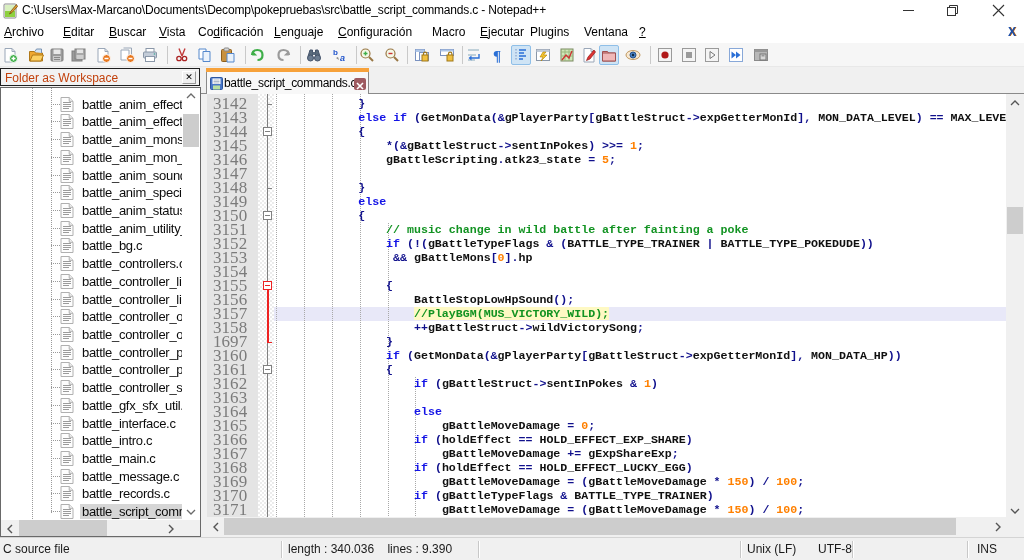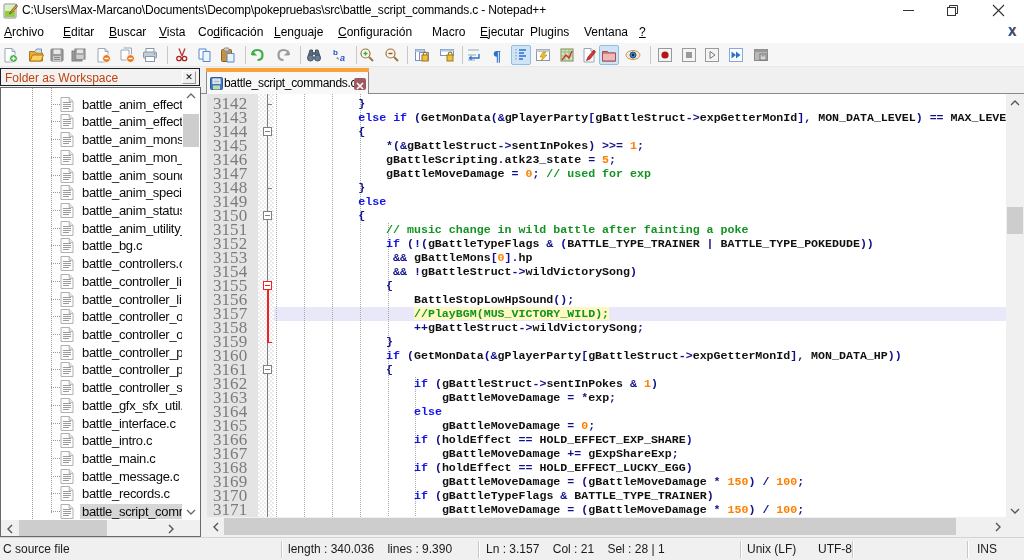--- a/index.html
+++ b/index.html
@@ -584,53 +584,50 @@
 <div class="crow" style="left:151.3px;top:2.5px"><span class="o">}</span></div>
 <div class="lnum" style="top:2.5px">3142</div>
 <div class="crow" style="left:151.3px;top:16.5px"><span class="k">else</span><span class="p"> </span><span class="k">if</span><span class="p"> </span><span class="o">(</span><span class="p">GetMonData</span><span class="o">(&amp;</span><span class="p">gPlayerParty</span><span class="o">[</span><span class="p">gBattleStruct</span><span class="o">-&gt;</span><span class="p">expGetterMonId</span><span class="o">],</span><span class="p"> MON_DATA_LEVEL</span><span class="o">)</span><span class="p"> </span><span class="o">==</span><span class="p"> MAX_LEVEL</span></div>
 <div class="lnum" style="top:16.5px">3143</div>
 <div class="crow" style="left:151.3px;top:30.5px"><span class="o">{</span></div>
 <div class="lnum" style="top:30.5px">3144</div>
 <div class="crow" style="left:179.1px;top:44.5px"><span class="o">*(&amp;</span><span class="p">gBattleStruct</span><span class="o">-&gt;</span><span class="p">sentInPokes</span><span class="o">)</span><span class="p"> </span><span class="o">&gt;&gt;=</span><span class="p"> </span><span class="n">1</span><span class="o">;</span></div>
 <div class="lnum" style="top:44.5px">3145</div>
 <div class="crow" style="left:179.1px;top:58.5px"><span class="p">gBattleScripting</span><span class="o">.</span><span class="p">atk23_state </span><span class="o">=</span><span class="p"> </span><span class="n">5</span><span class="o">;</span></div>
 <div class="lnum" style="top:58.5px">3146</div>
-<div class="crow" style="left:179.1px;top:72.5px"><span class="p">gBattleMoveDamage </span><span class="o">=</span><span class="p"> </span><span class="n">0</span><span class="o">;</span><span class="p"> </span><span class="c">// used for exp</span></div>
 <div class="lnum" style="top:72.5px">3147</div>
 <div class="crow" style="left:151.3px;top:86.5px"><span class="o">}</span></div>
 <div class="lnum" style="top:86.5px">3148</div>
 <div class="crow" style="left:151.3px;top:100.5px"><span class="k">else</span></div>
 <div class="lnum" style="top:100.5px">3149</div>
 <div class="crow" style="left:151.3px;top:114.5px"><span class="o">{</span></div>
 <div class="lnum" style="top:114.5px">3150</div>
 <div class="crow" style="left:179.1px;top:128.5px"><span class="c">// music change in wild battle after fainting a poke</span></div>
 <div class="lnum" style="top:128.5px">3151</div>
 <div class="crow" style="left:179.1px;top:142.5px"><span class="k">if</span><span class="p"> </span><span class="o">(!(</span><span class="p">gBattleTypeFlags </span><span class="o">&amp;</span><span class="p"> </span><span class="o">(</span><span class="p">BATTLE_TYPE_TRAINER </span><span class="o">|</span><span class="p"> BATTLE_TYPE_POKEDUDE</span><span class="o">))</span></div>
 <div class="lnum" style="top:142.5px">3152</div>
 <div class="crow" style="left:186.1px;top:156.5px"><span class="o">&amp;&amp;</span><span class="p"> gBattleMons</span><span class="o">[</span><span class="n">0</span><span class="o">].</span><span class="p">hp</span></div>
 <div class="lnum" style="top:156.5px">3153</div>
-<div class="crow" style="left:186.1px;top:170.5px"><span class="o">&amp;&amp;</span><span class="p"> </span><span class="o">!</span><span class="p">gBattleStruct</span><span class="o">-&gt;</span><span class="p">wildVictorySong</span><span class="o">)</span></div>
 <div class="lnum" style="top:170.5px">3154</div>
 <div class="crow" style="left:179.1px;top:184.5px"><span class="o">{</span></div>
 <div class="lnum" style="top:184.5px">3155</div>
 <div class="crow" style="left:207.0px;top:198.5px"><span class="p">BattleStopLowHpSound</span><span class="o">();</span></div>
 <div class="lnum" style="top:198.5px">3156</div>
 <div class="crow" style="left:207.0px;top:212.5px"><span class="sel">//PlayBGM(MUS_VICTORY_WILD);</span></div>
 <div class="lnum" style="top:212.5px">3157</div>
 <div class="crow" style="left:207.0px;top:226.5px"><span class="o">++</span><span class="p">gBattleStruct</span><span class="o">-&gt;</span><span class="p">wildVictorySong</span><span class="o">;</span></div>
 <div class="lnum" style="top:226.5px">3158</div>
 <div class="crow" style="left:179.1px;top:240.5px"><span class="o">}</span></div>
-<div class="lnum" style="top:240.5px">3159</div>
+<div class="lnum" style="top:240.5px">1697</div>
 <div class="crow" style="left:179.1px;top:254.5px"><span class="k">if</span><span class="p"> </span><span class="o">(</span><span class="p">GetMonData</span><span class="o">(&amp;</span><span class="p">gPlayerParty</span><span class="o">[</span><span class="p">gBattleStruct</span><span class="o">-&gt;</span><span class="p">expGetterMonId</span><span class="o">],</span><span class="p"> MON_DATA_HP</span><span class="o">))</span></div>
 <div class="lnum" style="top:254.5px">3160</div>
 <div class="crow" style="left:179.1px;top:268.5px"><span class="o">{</span></div>
 <div class="lnum" style="top:268.5px">3161</div>
 <div class="crow" style="left:207.0px;top:282.5px"><span class="k">if</span><span class="p"> </span><span class="o">(</span><span class="p">gBattleStruct</span><span class="o">-&gt;</span><span class="p">sentInPokes </span><span class="o">&amp;</span><span class="p"> </span><span class="n">1</span><span class="o">)</span></div>
 <div class="lnum" style="top:282.5px">3162</div>
-<div class="crow" style="left:234.9px;top:296.5px"><span class="p">gBattleMoveDamage </span><span class="o">=</span><span class="p"> </span><span class="o">*</span><span class="p">exp</span><span class="o">;</span></div>
 <div class="lnum" style="top:296.5px">3163</div>
 <div class="crow" style="left:207.0px;top:310.5px"><span class="k">else</span></div>
 <div class="lnum" style="top:310.5px">3164</div>
 <div class="crow" style="left:234.9px;top:324.5px"><span class="p">gBattleMoveDamage </span><span class="o">=</span><span class="p"> </span><span class="n">0</span><span class="o">;</span></div>
 <div class="lnum" style="top:324.5px">3165</div>
 <div class="crow" style="left:207.0px;top:338.5px"><span class="k">if</span><span class="p"> </span><span class="o">(</span><span class="p">holdEffect </span><span class="o">==</span><span class="p"> HOLD_EFFECT_EXP_SHARE</span><span class="o">)</span></div>
 <div class="lnum" style="top:338.5px">3166</div>
 <div class="crow" style="left:234.9px;top:352.5px"><span class="p">gBattleMoveDamage </span><span class="o">+=</span><span class="p"> gExpShareExp</span><span class="o">;</span></div>
 <div class="lnum" style="top:352.5px">3167</div>
 <div class="crow" style="left:207.0px;top:366.5px"><span class="k">if</span><span class="p"> </span><span class="o">(</span><span class="p">holdEffect </span><span class="o">==</span><span class="p"> HOLD_EFFECT_LUCKY_EGG</span><span class="o">)</span></div>
@@ -661,20 +658,19 @@
       <path d="M3 1l4 4-4 4" fill="none" stroke="#555" stroke-width="1.4"></path>
     </svg>
 <div class="sbthumb" style="left:17px;top:1px;width:732px;height:17px"></div>
 </div>
 
 <div class="statusbar">
 <span class="st" style="left:3px">C source file</span>
 <div class="sdiv" style="left:281px"></div>
 <span class="st" style="left:288px">length : 340.036&nbsp;&nbsp;&nbsp;&nbsp;lines : 9.390</span>
 <div class="sdiv" style="left:478px"></div>
-<span class="st" style="left:486px">Ln : 3.157&nbsp;&nbsp;&nbsp;&nbsp;Col : 21&nbsp;&nbsp;&nbsp;&nbsp;Sel : 28 | 1</span>
 <div class="sdiv" style="left:740px"></div>
 <span class="st" style="left:747px">Unix (LF)</span>
 <div class="sdiv" style="left:852px"></div>
 <span class="st" style="left:818px">UTF-8</span>
 <div class="sdiv" style="left:967px"></div>
 <span class="st" style="left:977px">INS</span>
 </div>
 
 </body></html>

